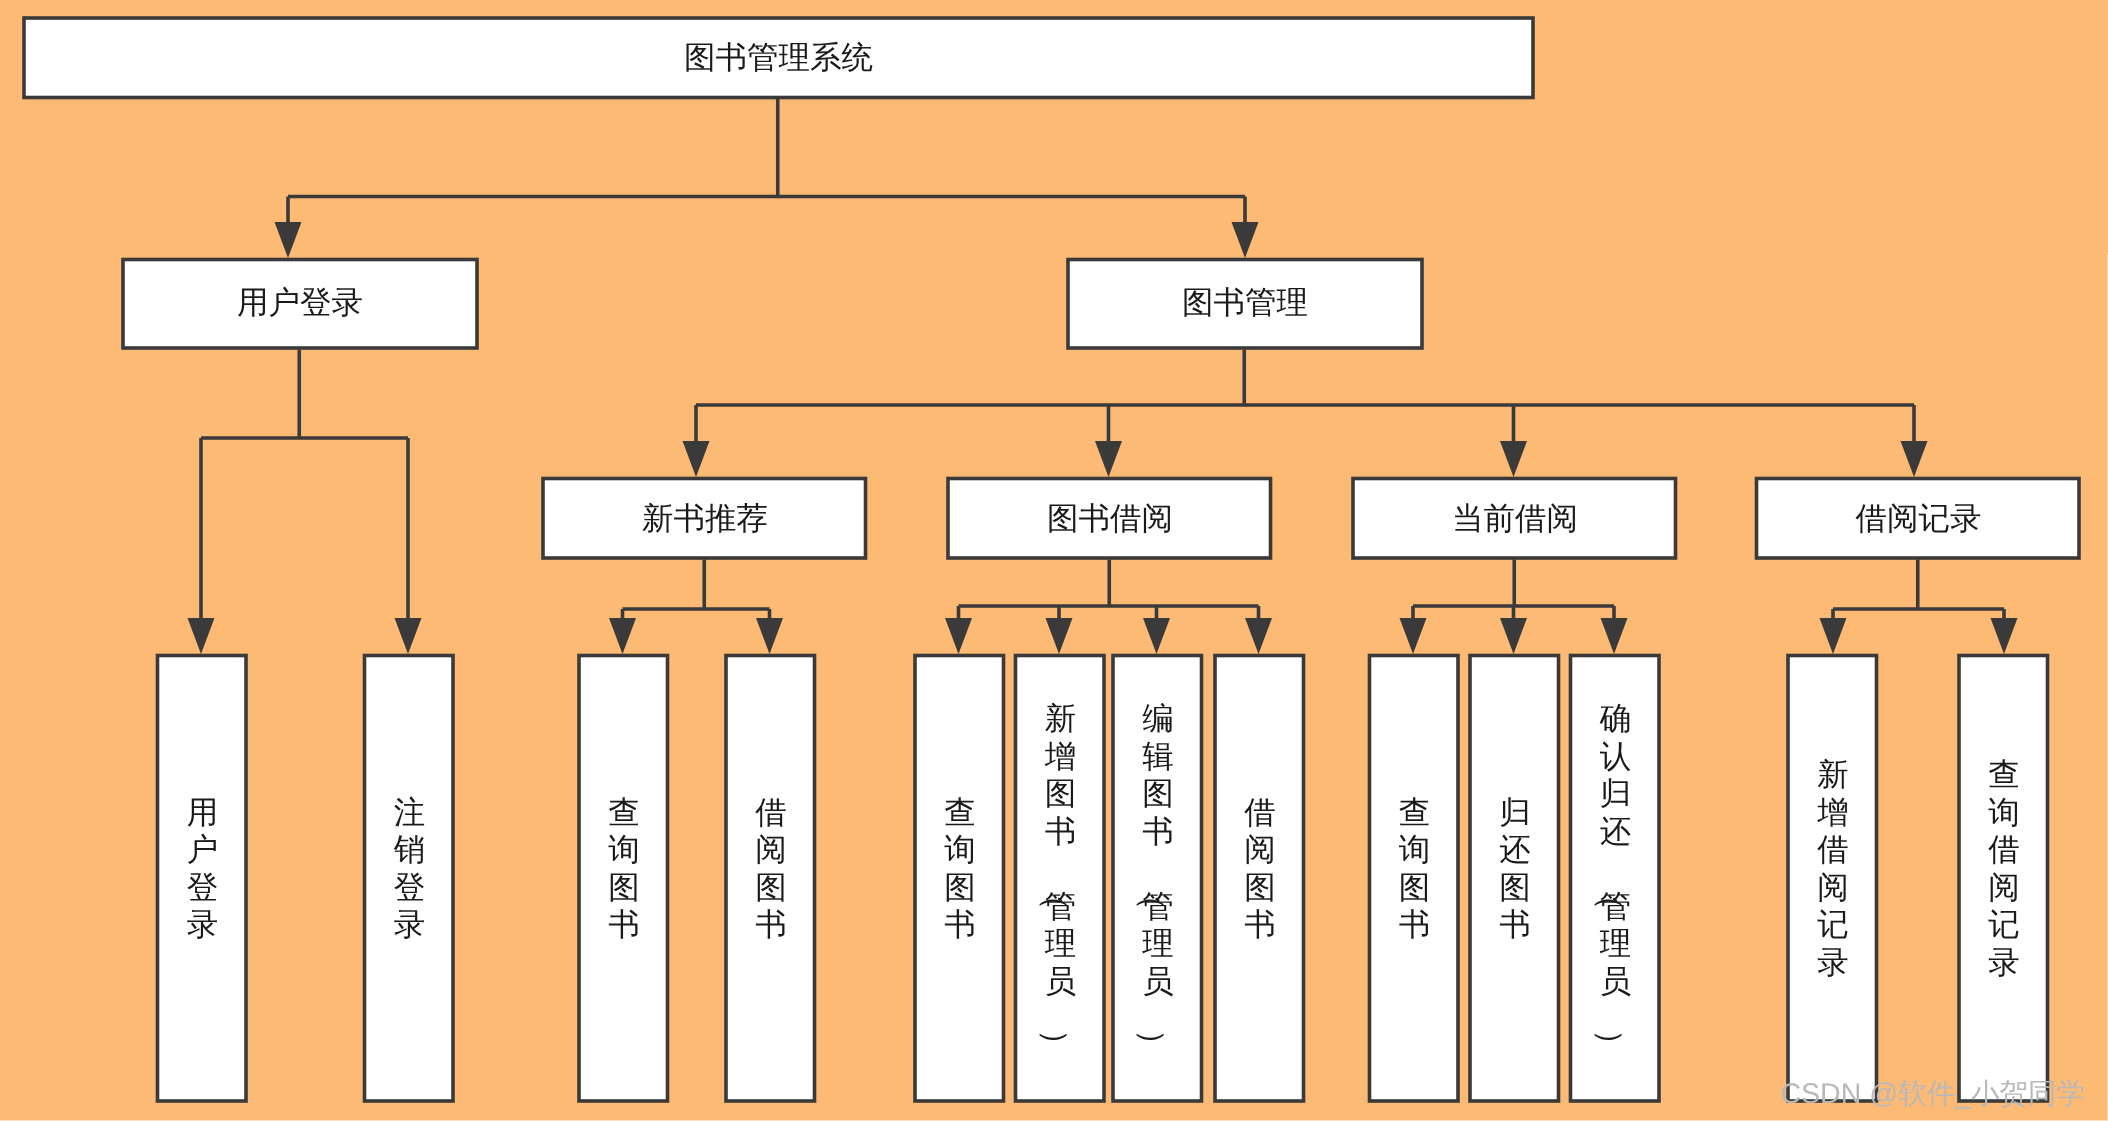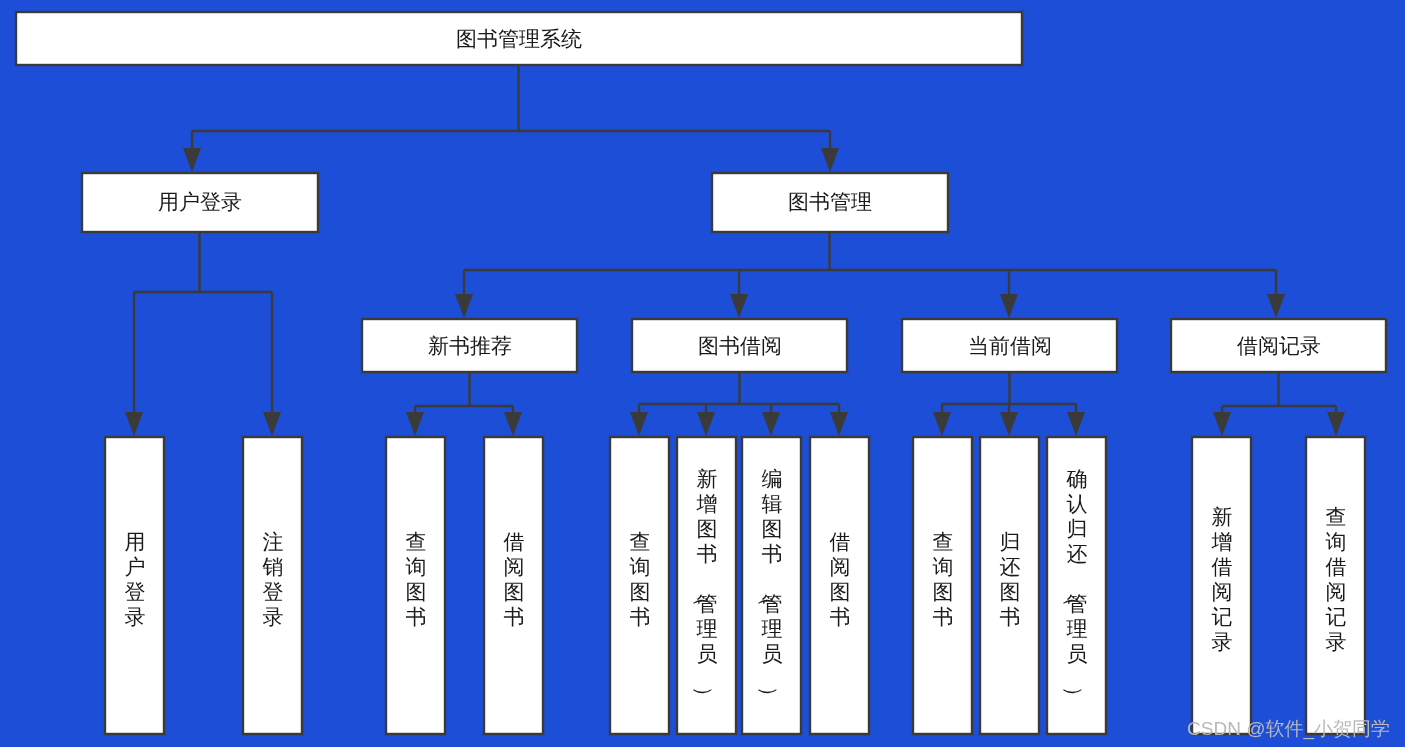--- a/index.html
+++ b/index.html
@@ -8,21 +8,21 @@
     padding: 0;
     background: #ffffff;
   }
   body {
     font-family: "Liberation Sans", "DejaVu Sans", sans-serif;
   }
   #diagram-root {
     position: relative;
     width: 1405px;
     height: 747px;
-    background: #1d4ed8;
+    background: #fdba74;
     overflow: hidden;
   }
   #diagram-svg {
     position: absolute;
     top: 0;
     left: 0;
     width: 1405px;
     height: 747px;
   }
   .node-box {

